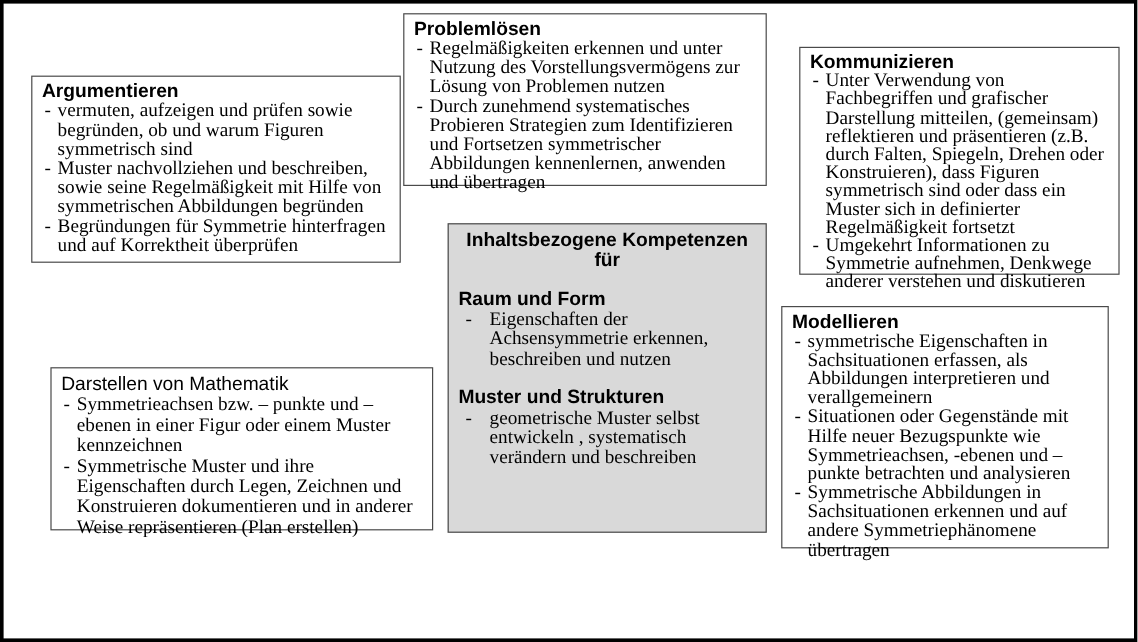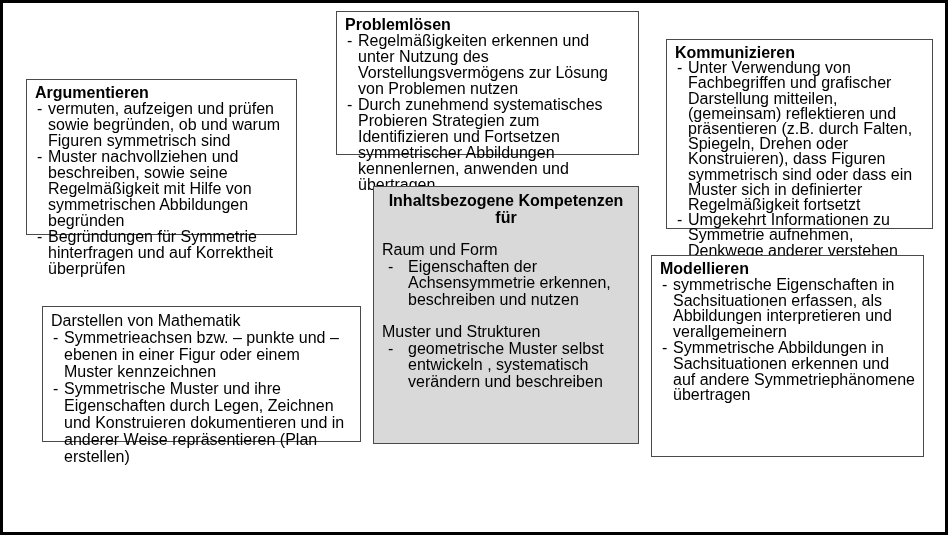--- a/index.html
+++ b/index.html
@@ -18,39 +18,39 @@
     position: absolute;
     box-sizing: border-box;
     background: #ffffff;
     border: 1.5px solid #4a4a4a;
     padding: 5px 8px 4px 8px;
     font-size: 16px;
     line-height: 16px;
   }
   .box-title { font-weight: bold; }
   .box-title.regular { font-weight: normal; }
-  ul.items { margin: 0; padding: 0; list-style: none; }
+  ul.items { margin: 0; padding: 0; list-style: none; font-family: Liberation Serif, serif; }
   ul.items li { position: relative; padding-left: 13px; }
   ul.items li::before { content: "-"; position: absolute; left: 2px; }
 
-  #box-argumentieren { left: 23px;  top: 76px;  width: 271px; height: 156px; }
+  #box-argumentieren { left: 23px;  top: 60px;  width: 308px; height: 156px; }
   #box-problemloesen { left: 333px; top: 8px;   width: 303px; height: 144px; }
   #box-kommunizieren { left: 663px; top: 36px;  width: 267px; height: 190px; line-height: 15.2px; }
   #box-darstellen    { left: 39px;  top: 303px; width: 319px; height: 136px; line-height: 17px; }
   #box-modellieren   { left: 648px; top: 252px; width: 273px; height: 202px; line-height: 15.8px; }
 
   #box-inhalt {
     left: 370px; top: 183px; width: 266px; height: 258px;
     background: #d9d9d9;
     line-height: 16.5px;
     padding: 6px 8px 4px 8px;
   }
   #box-inhalt .center-title { text-align: center; font-weight: bold; }
   #box-inhalt .section { margin-top: 16px; }
-  #box-inhalt .section-heading { font-weight: normal; }
+  #box-inhalt .section-heading { font-weight: bold; }
   #box-inhalt ul.items li { padding-left: 26px; }
   #box-inhalt ul.items li::before { left: 6px; }
 </style>
 </head>
 <body>
 
 <div id="canvas">
 
   <div class="box" id="box-argumentieren">
     <div class="box-title">Argumentieren</div>
@@ -98,17 +98,18 @@
     <ul class="items">
       <li>Symmetrieachsen bzw. – punkte und –ebenen in einer Figur oder einem Muster kennzeichnen</li>
       <li>Symmetrische Muster und ihre Eigenschaften durch Legen, Zeichnen und Konstruieren dokumentieren und in anderer Weise repräsentieren (Plan erstellen)</li>
     </ul>
   </div>
 
   <div class="box" id="box-modellieren">
     <div class="box-title">Modellieren</div>
     <ul class="items">
       <li>symmetrische Eigenschaften in Sachsituationen erfassen, als Abbildungen interpretieren und verallgemeinern</li>
+      <li>Situationen oder Gegenstände mit Hilfe neuer Bezugspunkte wie Symmetrieachsen, -ebenen und –punkte betrachten und analysieren</li>
       <li>Symmetrische Abbildungen in Sachsituationen erkennen und auf andere Symmetriephänomene übertragen</li>
     </ul>
   </div>
 
 </div>
 
 </body></html>

